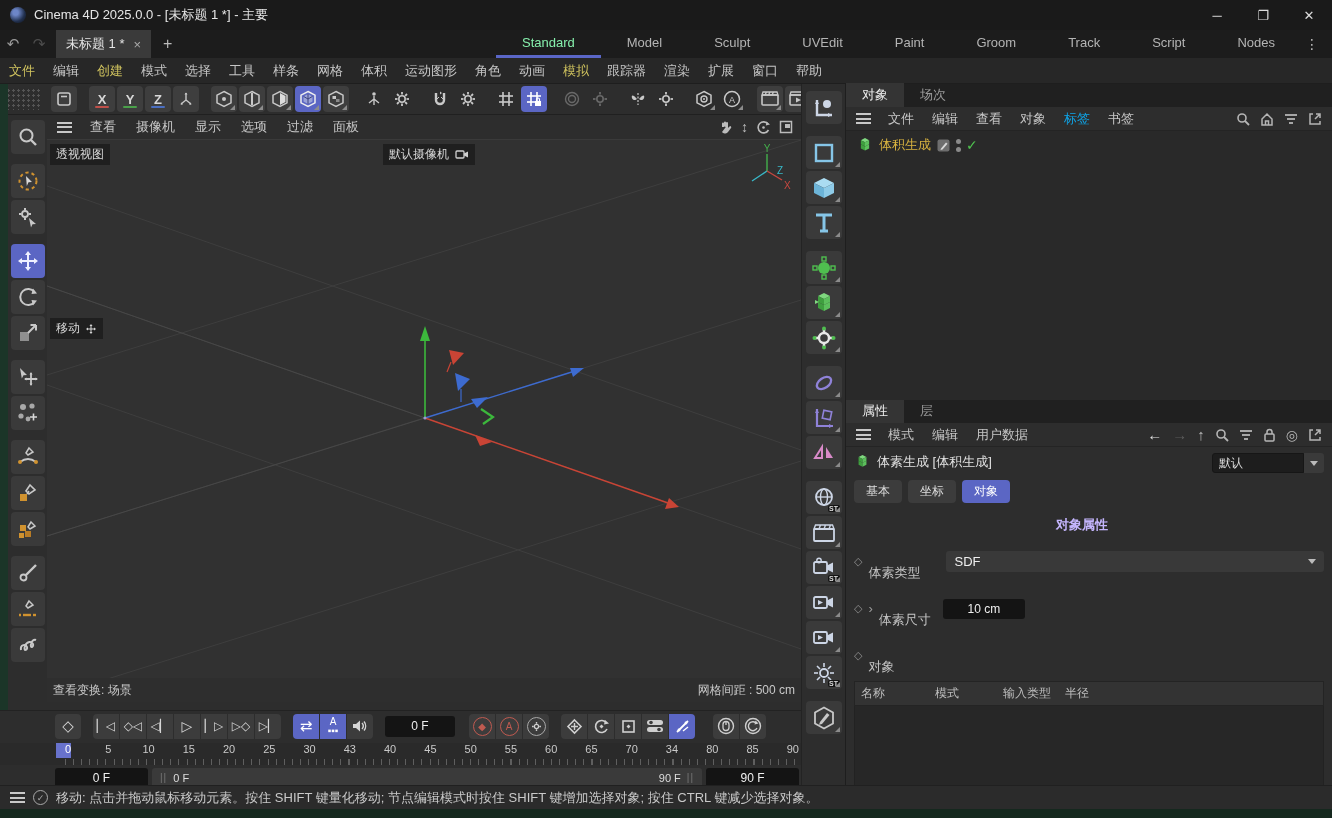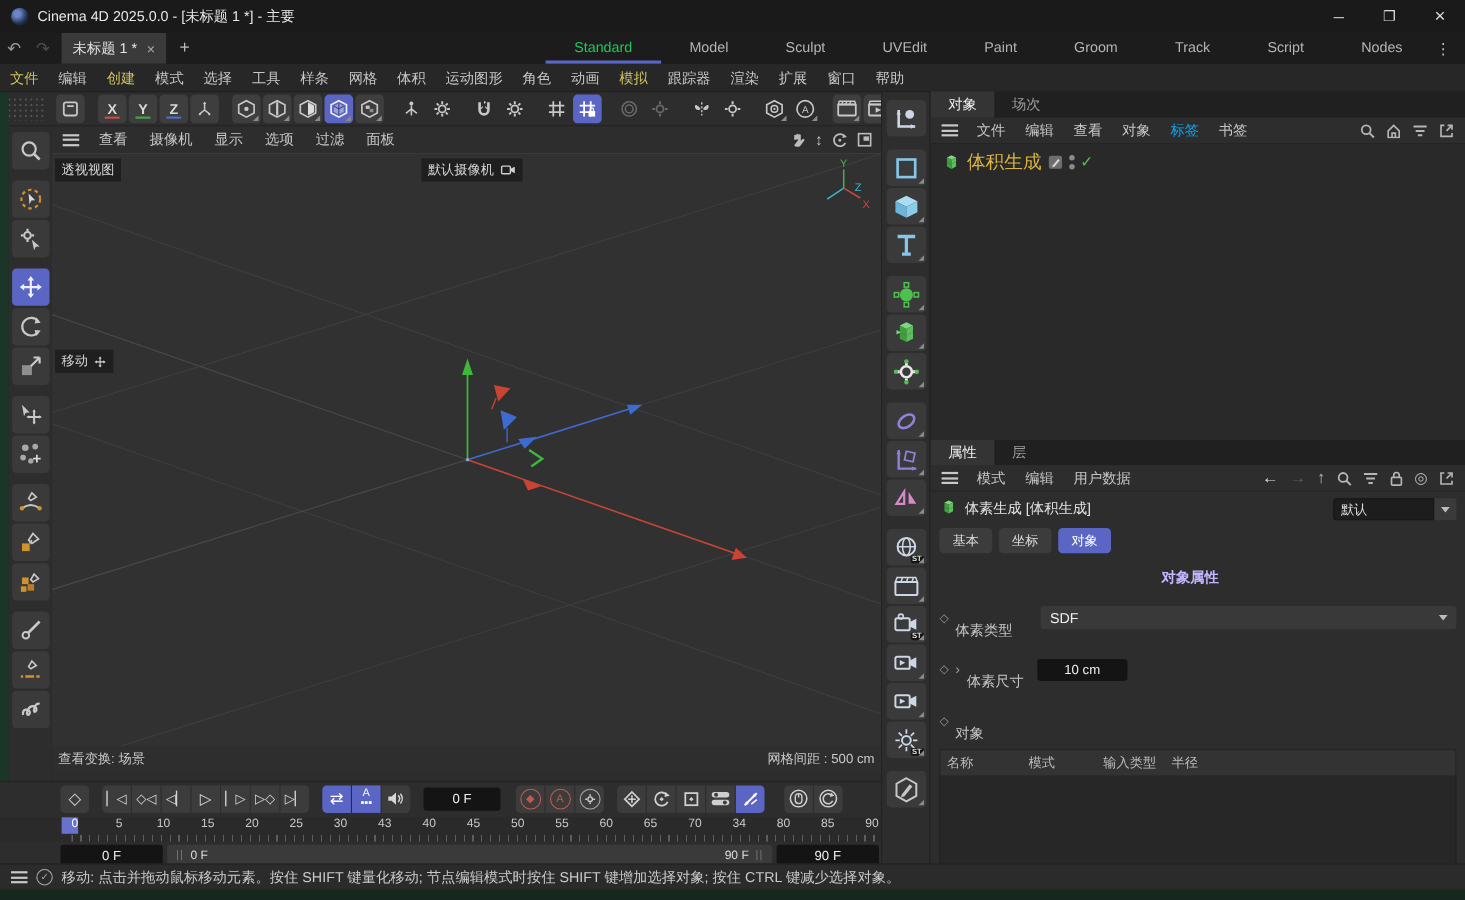--- a/index.html
+++ b/index.html
@@ -17,21 +17,21 @@
 
   
   #tabbar { left:0; top:30px; width:1332px; height:28px; background:#1c1c1c; display:flex; align-items:center; }
   .hist-btn { width:26px; text-align:center; font-size:15px; color:#9a9a9a; }
   .hist-btn.dim { color:#4d4d4d; }
   .doc-tab { height:28px; background:#3a3a3a; color:#e3e3e3; display:flex; align-items:center; gap:9px; padding:0 10px; margin-left:4px; }
   .doc-tab .x { color:#aaa; font-size:13px; }
   .newtab { color:#bbb; font-size:16px; padding:0 12px; }
   .layouts { margin-left:auto; display:flex; align-items:center; height:28px; }
   .layout { padding:0 26px; color:#b4b4b4; height:28px; line-height:26px; }
-  .layout.active { color:#22c55e; border-bottom:3px solid #5a66c7; }
+  .layout.active { color:#86efac; border-bottom:3px solid #5a66c7; }
   .more-dots { color:#bbb; padding:0 12px 0 4px; font-size:14px; letter-spacing:1px; }
 
   
   #menubar { left:0; top:58px; width:1332px; height:26px; background:#272727; display:flex; align-items:center; border-bottom:1px solid #1e1e1e; }
   .menu-item { padding:0 9px; color:#c6c6c6; }
   .menu-item.accent { color:#cfc25e; }
 
   
   #toolbar { left:0; top:84px; width:1332px; height:31px; background:#2d2d2d; border-bottom:1px solid #202020; display:flex; align-items:center; }
   .tb-dots { width:34px; height:22px; margin-left:6px;
@@ -79,21 +79,21 @@
   #right-panel { left:845px; top:84px; width:487px; height:701px; background:#2d2d2d; border-left:1px solid #1e1e1e; }
   .ptabs { height:23px; background:#202020; display:flex; align-items:flex-end; }
   .ptab { padding:3px 16px; color:#9b9b9b; }
   .ptab.active { background:#343434; color:#eee; }
   .pmenu { height:24px; display:flex; align-items:center; background:#2d2d2d; border-bottom:1px solid #242424; }
   .pmenu-item { padding:0 9px; color:#c6c6c6; }
   .pmenu-item.accent { color:#0ea5e9; }
   .pmenu-icons { margin-left:auto; display:flex; align-items:center; gap:10px; padding-right:10px; color:#b5b5b5; font-size:14px; }
   #om-tree { height:269px; background:#292929; position:relative; }
   .om-row { display:flex; align-items:center; gap:5px; padding:5px 4px 0 10px; }
-  .om-name { color:#d9b440; font-size:17px;text-align:right; }
+  .om-name { color:#d9b440; font-size:13px;text-align:right; }
   .dots2 { display:flex; flex-direction:column; gap:3px; }
   .dot { width:5px; height:5px; border-radius:50%; background:#8a8a8a; }
   .check { color:#4fc24f; font-weight:bold; font-size:14px; }
 
   #am-body { position:relative; height:339px; background:#2d2d2d; overflow:hidden; }
   .am-objrow { display:flex; align-items:flex-start; gap:6px; padding:6px 8px 2px 8px; color:#e2e2e2; }
   .preset-box { margin-left:auto; display:flex; }
   .preset-field { width:92px; height:20px; background:#1d1d1d; border:1px solid #161616; border-radius:3px 0 0 3px; color:#ddd; padding:1px 6px; font-size:12px; }
   .preset-arrow { width:20px; height:20px; background:#3a3a3a; border-radius:0 3px 3px 0; display:flex; align-items:center; justify-content:center; }
   .caret { width:0; height:0; border-left:4px solid transparent; border-right:4px solid transparent; border-top:5px solid #bbb; }

